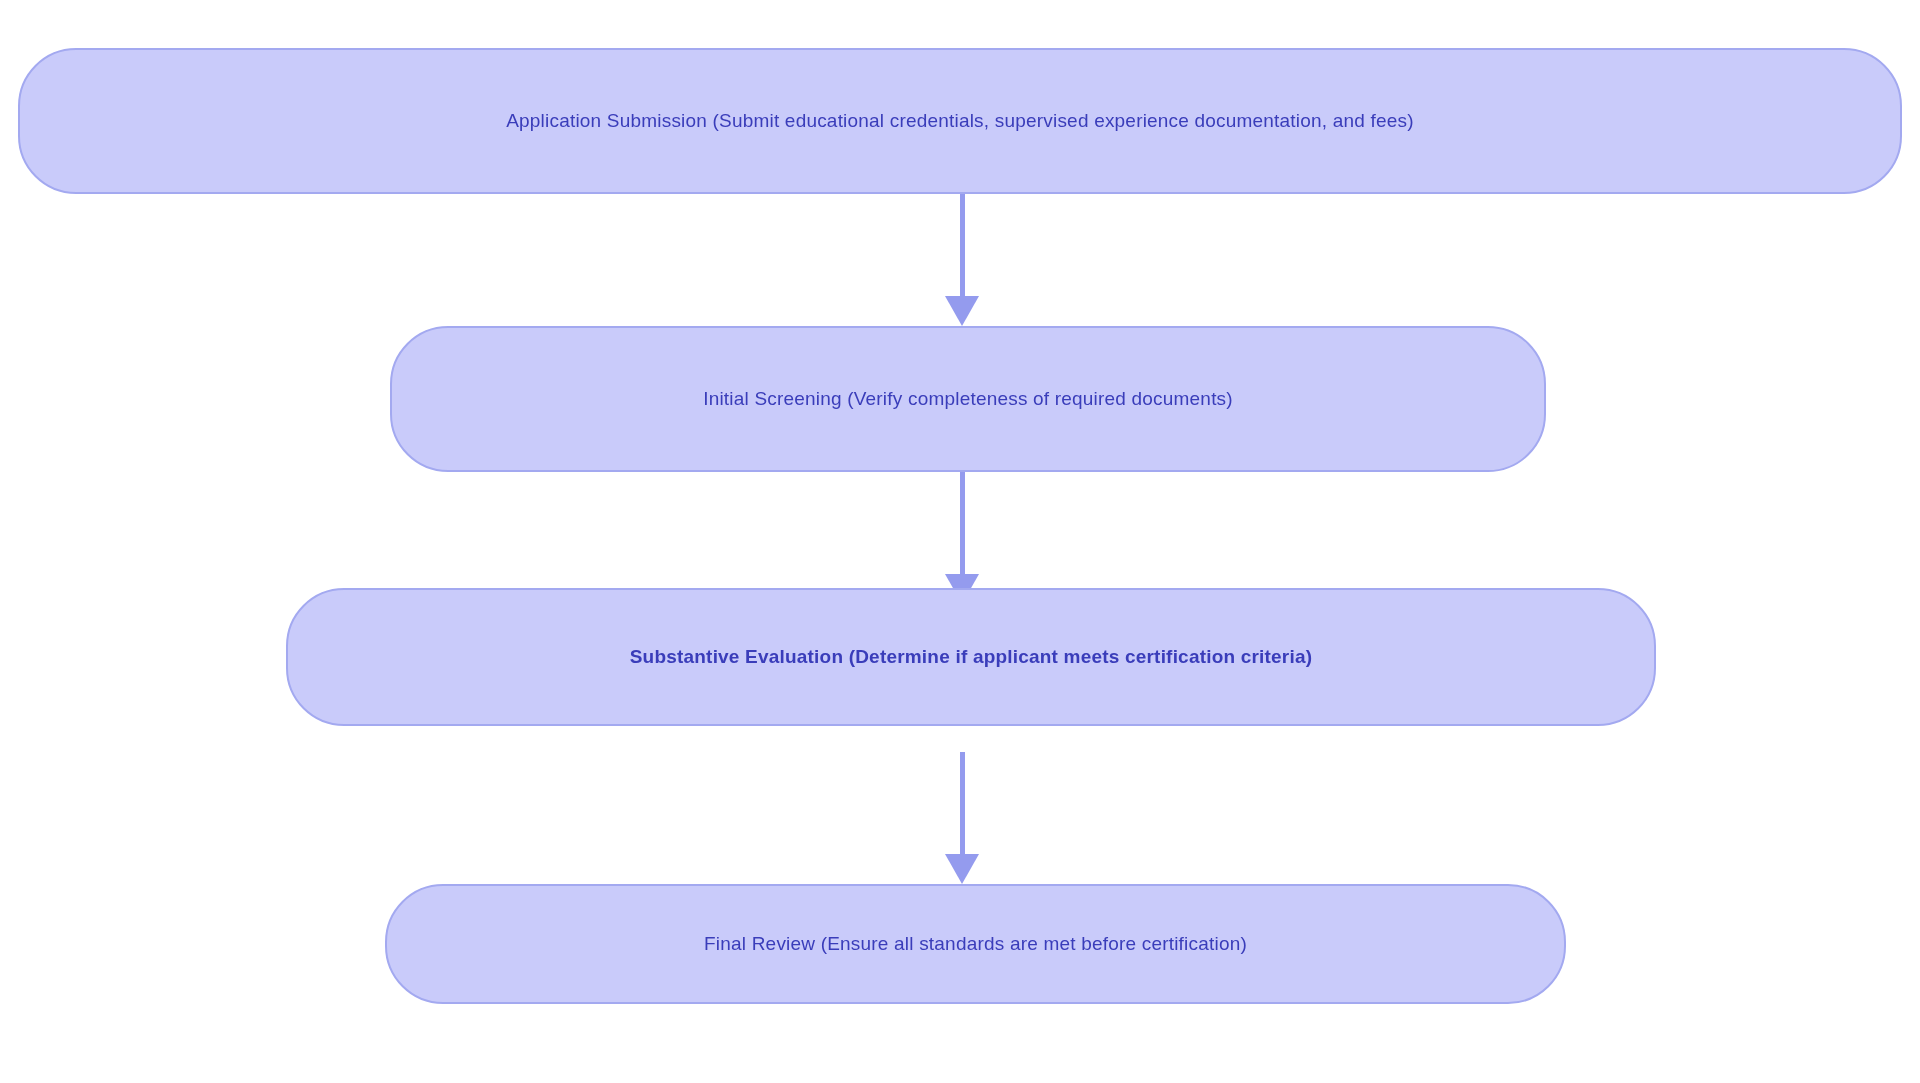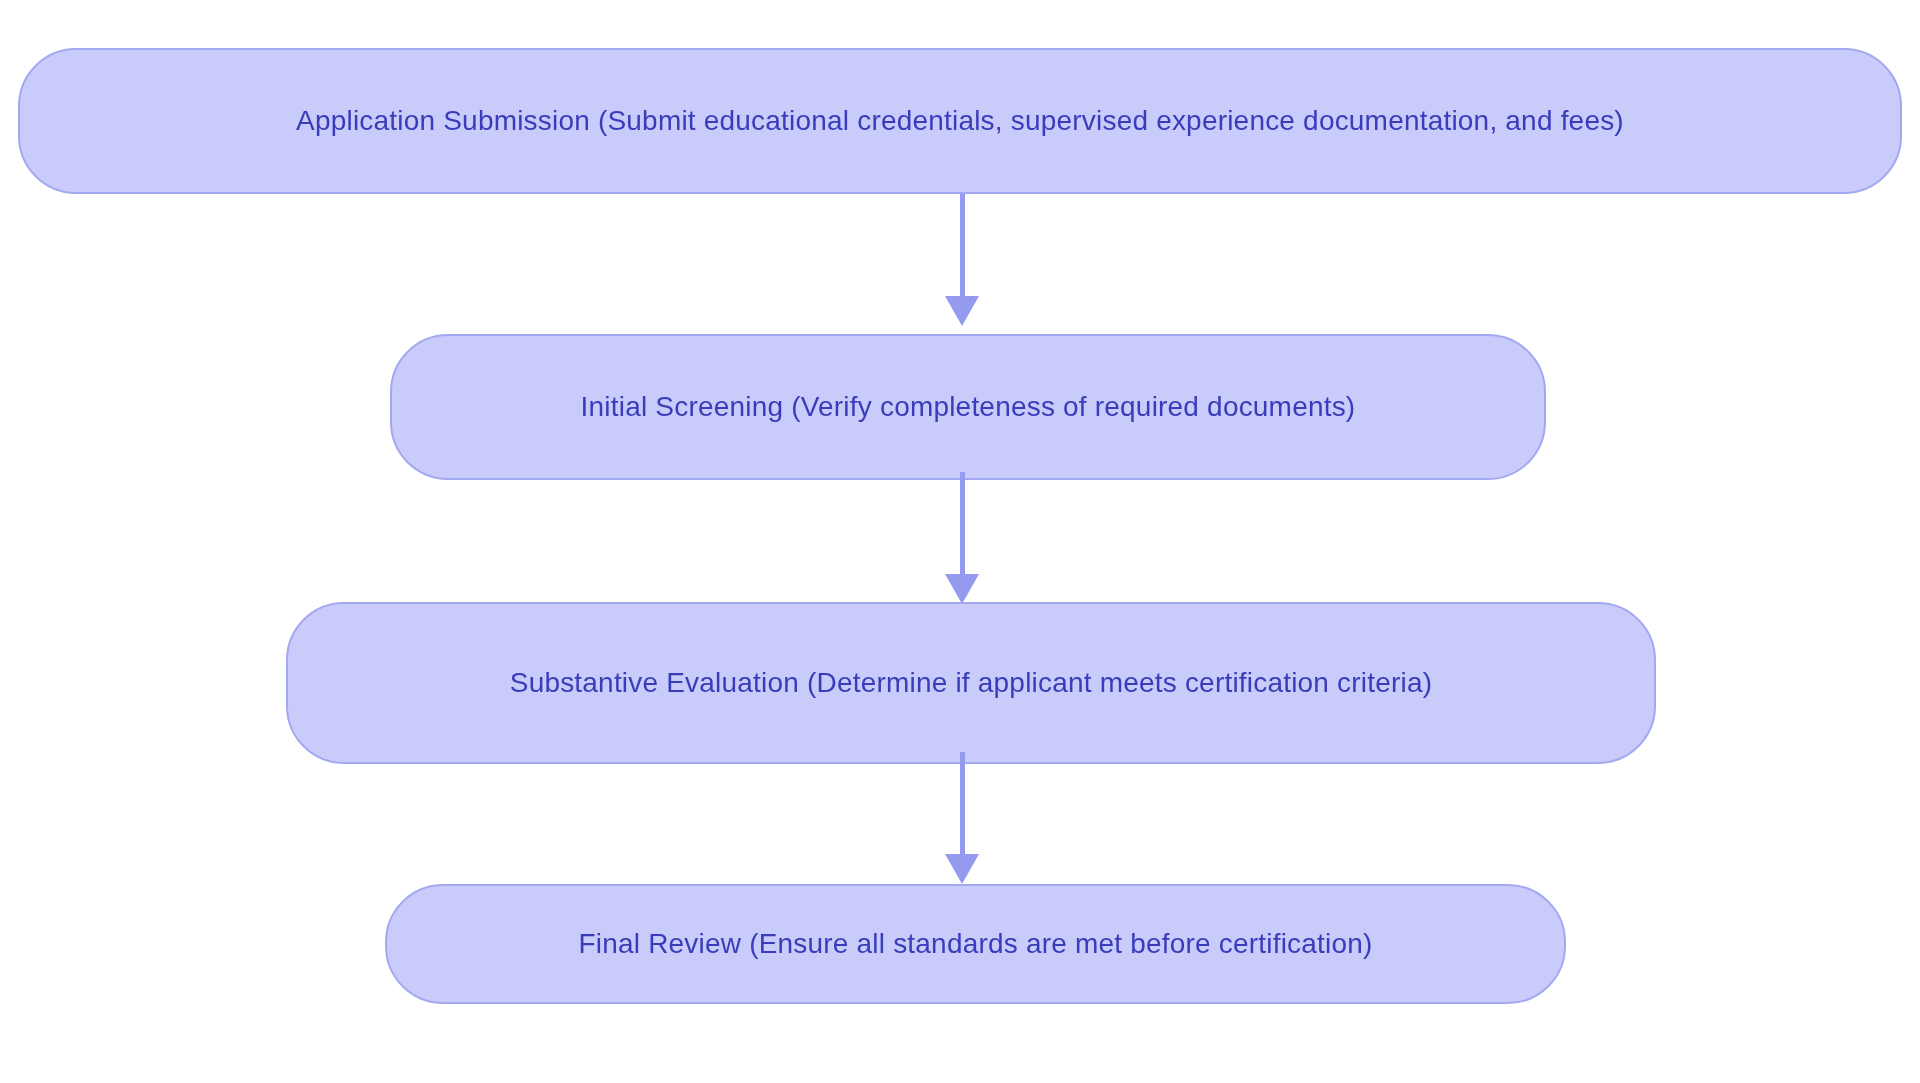--- a/index.html
+++ b/index.html
@@ -19,27 +19,27 @@
     position: absolute;
     box-sizing: border-box;
     background: #c9cbfa;
     border: 2px solid #a3a9f0;
     border-radius: 58px;
     display: flex;
     align-items: center;
     justify-content: center;
     text-align: center;
     color: #3a3dba;
-    font-size: 28px;
+    font-size: 19px;
     letter-spacing: 0.2px;
     padding: 0 40px;
   }
   .node-1 { left: 18px;  top: 48px;  width: 1884px; height: 146px; }
-  .node-2 { left: 390px; top: 326px; width: 1156px; height: 146px; margin-top: 8px; }
-  .node-3 { left: 286px; top: 602px; width: 1370px; height: 162px; }
+  .node-2 { left: 390px; top: 326px; width: 1156px; height: 146px; }
+  .node-3 { left: 286px; top: 588px; width: 1370px; height: 138px; font-weight: bold; }
   .node-4 { left: 385px; top: 884px; width: 1181px; height: 120px; }
 
   .arrow { position: absolute; }
   .arrow-line {
     position: absolute;
     width: 5px;
     background: #949bee;
     left: 960px;
   }
   .line-1 { top: 194px; height: 106px; }

